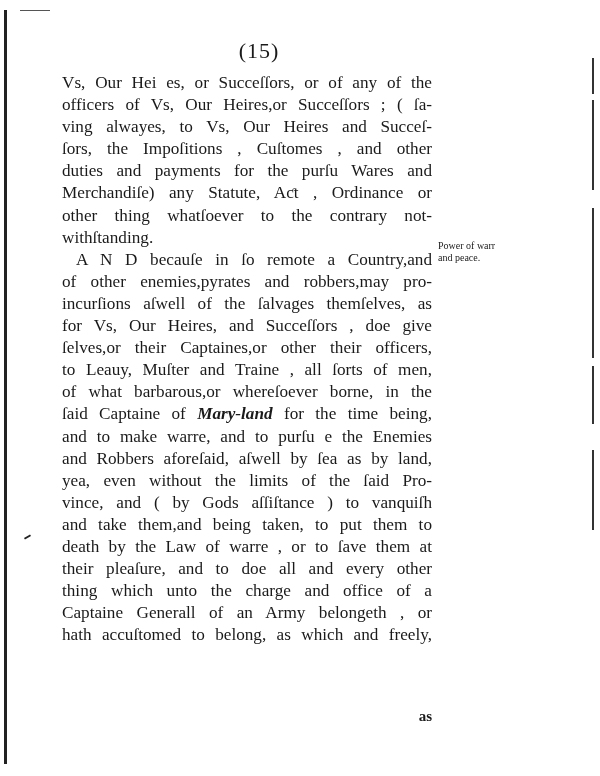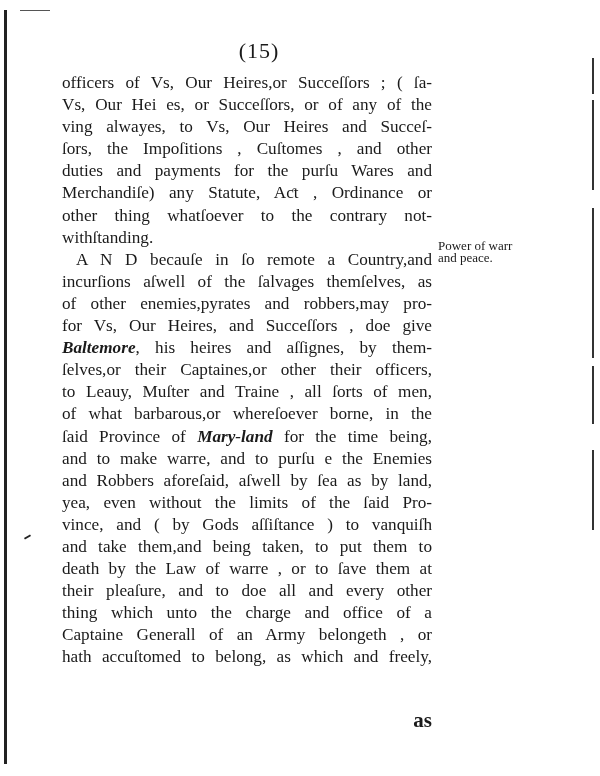--- a/index.html
+++ b/index.html
@@ -80,66 +80,65 @@
     .ital {
       font-style: italic;
       font-weight: bold;
     }
     .margin-note {
       position: absolute;
       left: 438px;
       top: 240px;
       width: 90px;
       font-family: "Liberation Serif", serif;
-      font-size: 13px;
+      font-size: 10px;
       line-height: 12px;
     }
     .catchword {
       position: absolute;
       left: 400px;
       top: 708px;
       width: 32px;
       text-align: right;
       font-family: "Liberation Serif", serif;
       font-weight: bold;
-      font-size: 21px;
+      font-size: 15px;
     }
   </style>
 </head>
 <body>
 
 <div class="left-rule"></div>
 <div class="top-tick"></div>
 <div class="right-rule" style="top:58px;height:36px;"></div>
 <div class="right-rule" style="top:100px;height:90px;"></div>
 <div class="right-rule" style="top:208px;height:150px;"></div>
 <div class="right-rule" style="top:366px;height:58px;"></div>
 <div class="right-rule" style="top:450px;height:80px;"></div>
 <div class="stray-mark"></div>
 
 <div class="page-number">(15)</div>
 
 <div class="body-text">
+  <span class="line">Vs, Our Hei es, or Succeſſors, or of any of the</span>
   <span class="line">officers of Vs, Our Heires,or Succeſſors ; ( ſa-</span>
-  <span class="line">Vs, Our Hei es, or Succeſſors, or of any of the</span>
   <span class="line">ving alwayes, to Vs, Our Heires and Succeſ-</span>
   <span class="line">ſors, the Impoſitions , Cuſtomes , and other</span>
   <span class="line">duties and payments for the purſu Wares and</span>
   <span class="line">Merchandiſe) any Statute, Aƈt , Ordinance or</span>
   <span class="line">other thing whatſoever to the contrary not-</span>
   <span class="line last">withſtanding.</span>
   <span class="line indent">A N D becauſe in ſo remote a Country,and</span>
+  <span class="line">of other enemies,pyrates and robbers,may pro-</span>
   <span class="line">incurſions aſwell of the ſalvages themſelves, as</span>
-  <span class="line">of other enemies,pyrates and robbers,may pro-</span>
   <span class="line">for Vs, Our Heires, and Succeſſors , doe give</span>
-  <span class="line"><span class="ital">Baltemore</span><span>, his heires and aſſignes, by them-</span></span>
   <span class="line">ſelves,or their Captaines,or other their officers,</span>
   <span class="line">to Leauy, Muſter and Traine , all ſorts of men,</span>
   <span class="line">of what barbarous,or whereſoever borne, in the</span>
-  <span class="line"><span>ſaid Province of </span><span class="ital">Mary-land</span><span> for the time being,</span></span>
+  <span class="line"><span>ſaid Captaine of </span><span class="ital">Mary-land</span><span> for the time being,</span></span>
   <span class="line">and to make warre, and to purſu e the Enemies</span>
   <span class="line">and Robbers aforeſaid, aſwell by ſea as by land,</span>
   <span class="line">yea, even without the limits of the ſaid Pro-</span>
   <span class="line">vince, and ( by Gods aſſiſtance ) to vanquiſh</span>
   <span class="line">and take them,and being taken, to put them to</span>
   <span class="line">death by the Law of warre , or to ſave them at</span>
   <span class="line">their pleaſure, and to doe all and every other</span>
   <span class="line">thing which unto the charge and office of a</span>
   <span class="line">Captaine Generall of an Army belongeth , or</span>
   <span class="line">hath accuſtomed to belong, as which and freely,</span>

